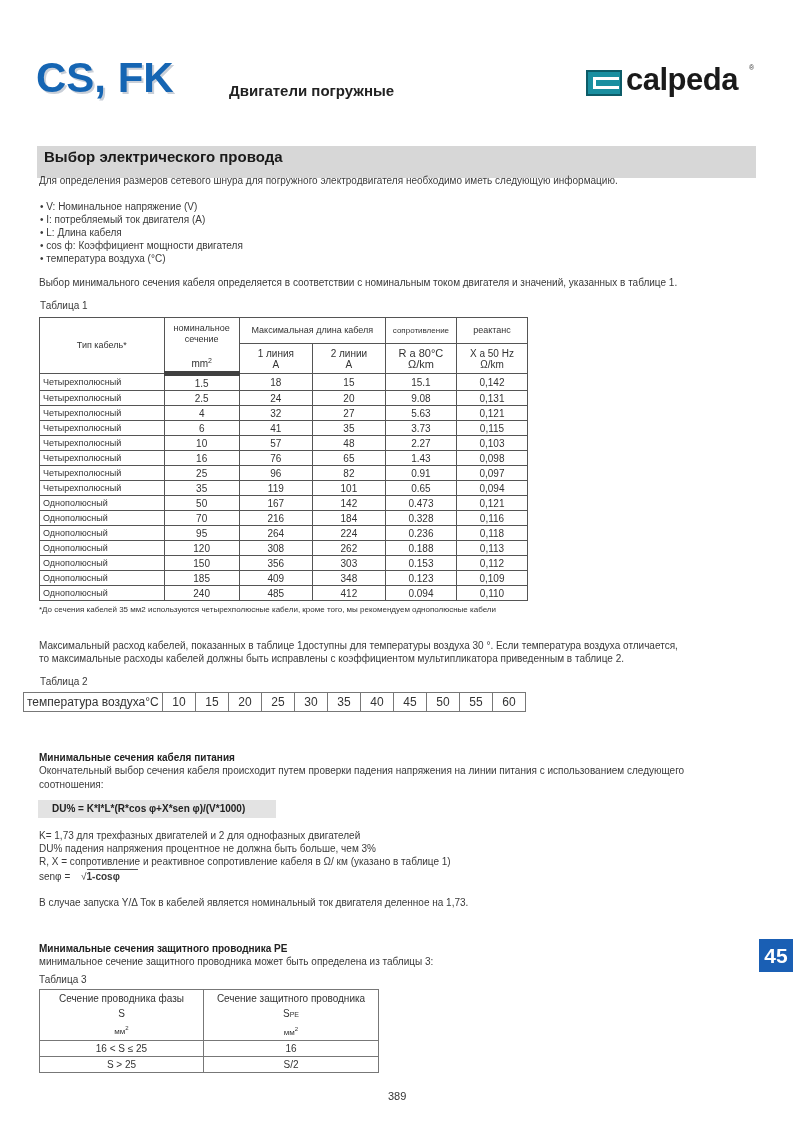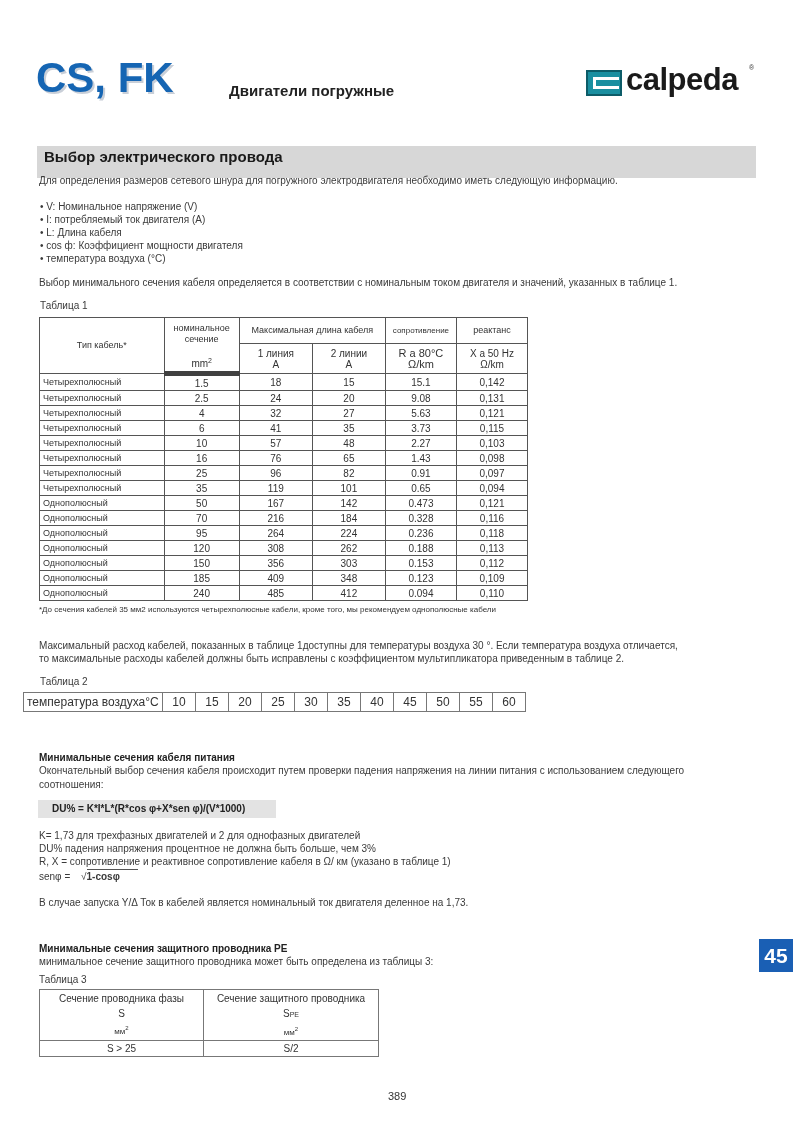--- a/index.html
+++ b/index.html
@@ -302,20 +302,24 @@
         <div>S</div>
         <div class="small"><span>мм</span><sup style="font-size:6px;">2</sup></div>
       </td>
       <td class="hd">
         <div>Сечение защитного проводника</div>
         <div><span>S</span><span style="font-size:7px;">PE</span></div>
         <div class="small"><span>мм</span><sup style="font-size:6px;">2</sup></div>
       </td>
     </tr>
       <tr>
+        <td>16 &lt; S ≤ 25</td>
+        <td>16</td>
+      </tr>
+      <tr>
         <td>S &gt; 25</td>
         <td>S/2</td>
       </tr>
     </tbody>
 </table>
 
 <div class="abs page-tab">45</div>
 <div class="abs page-num">389</div>
 
 </body></html>

